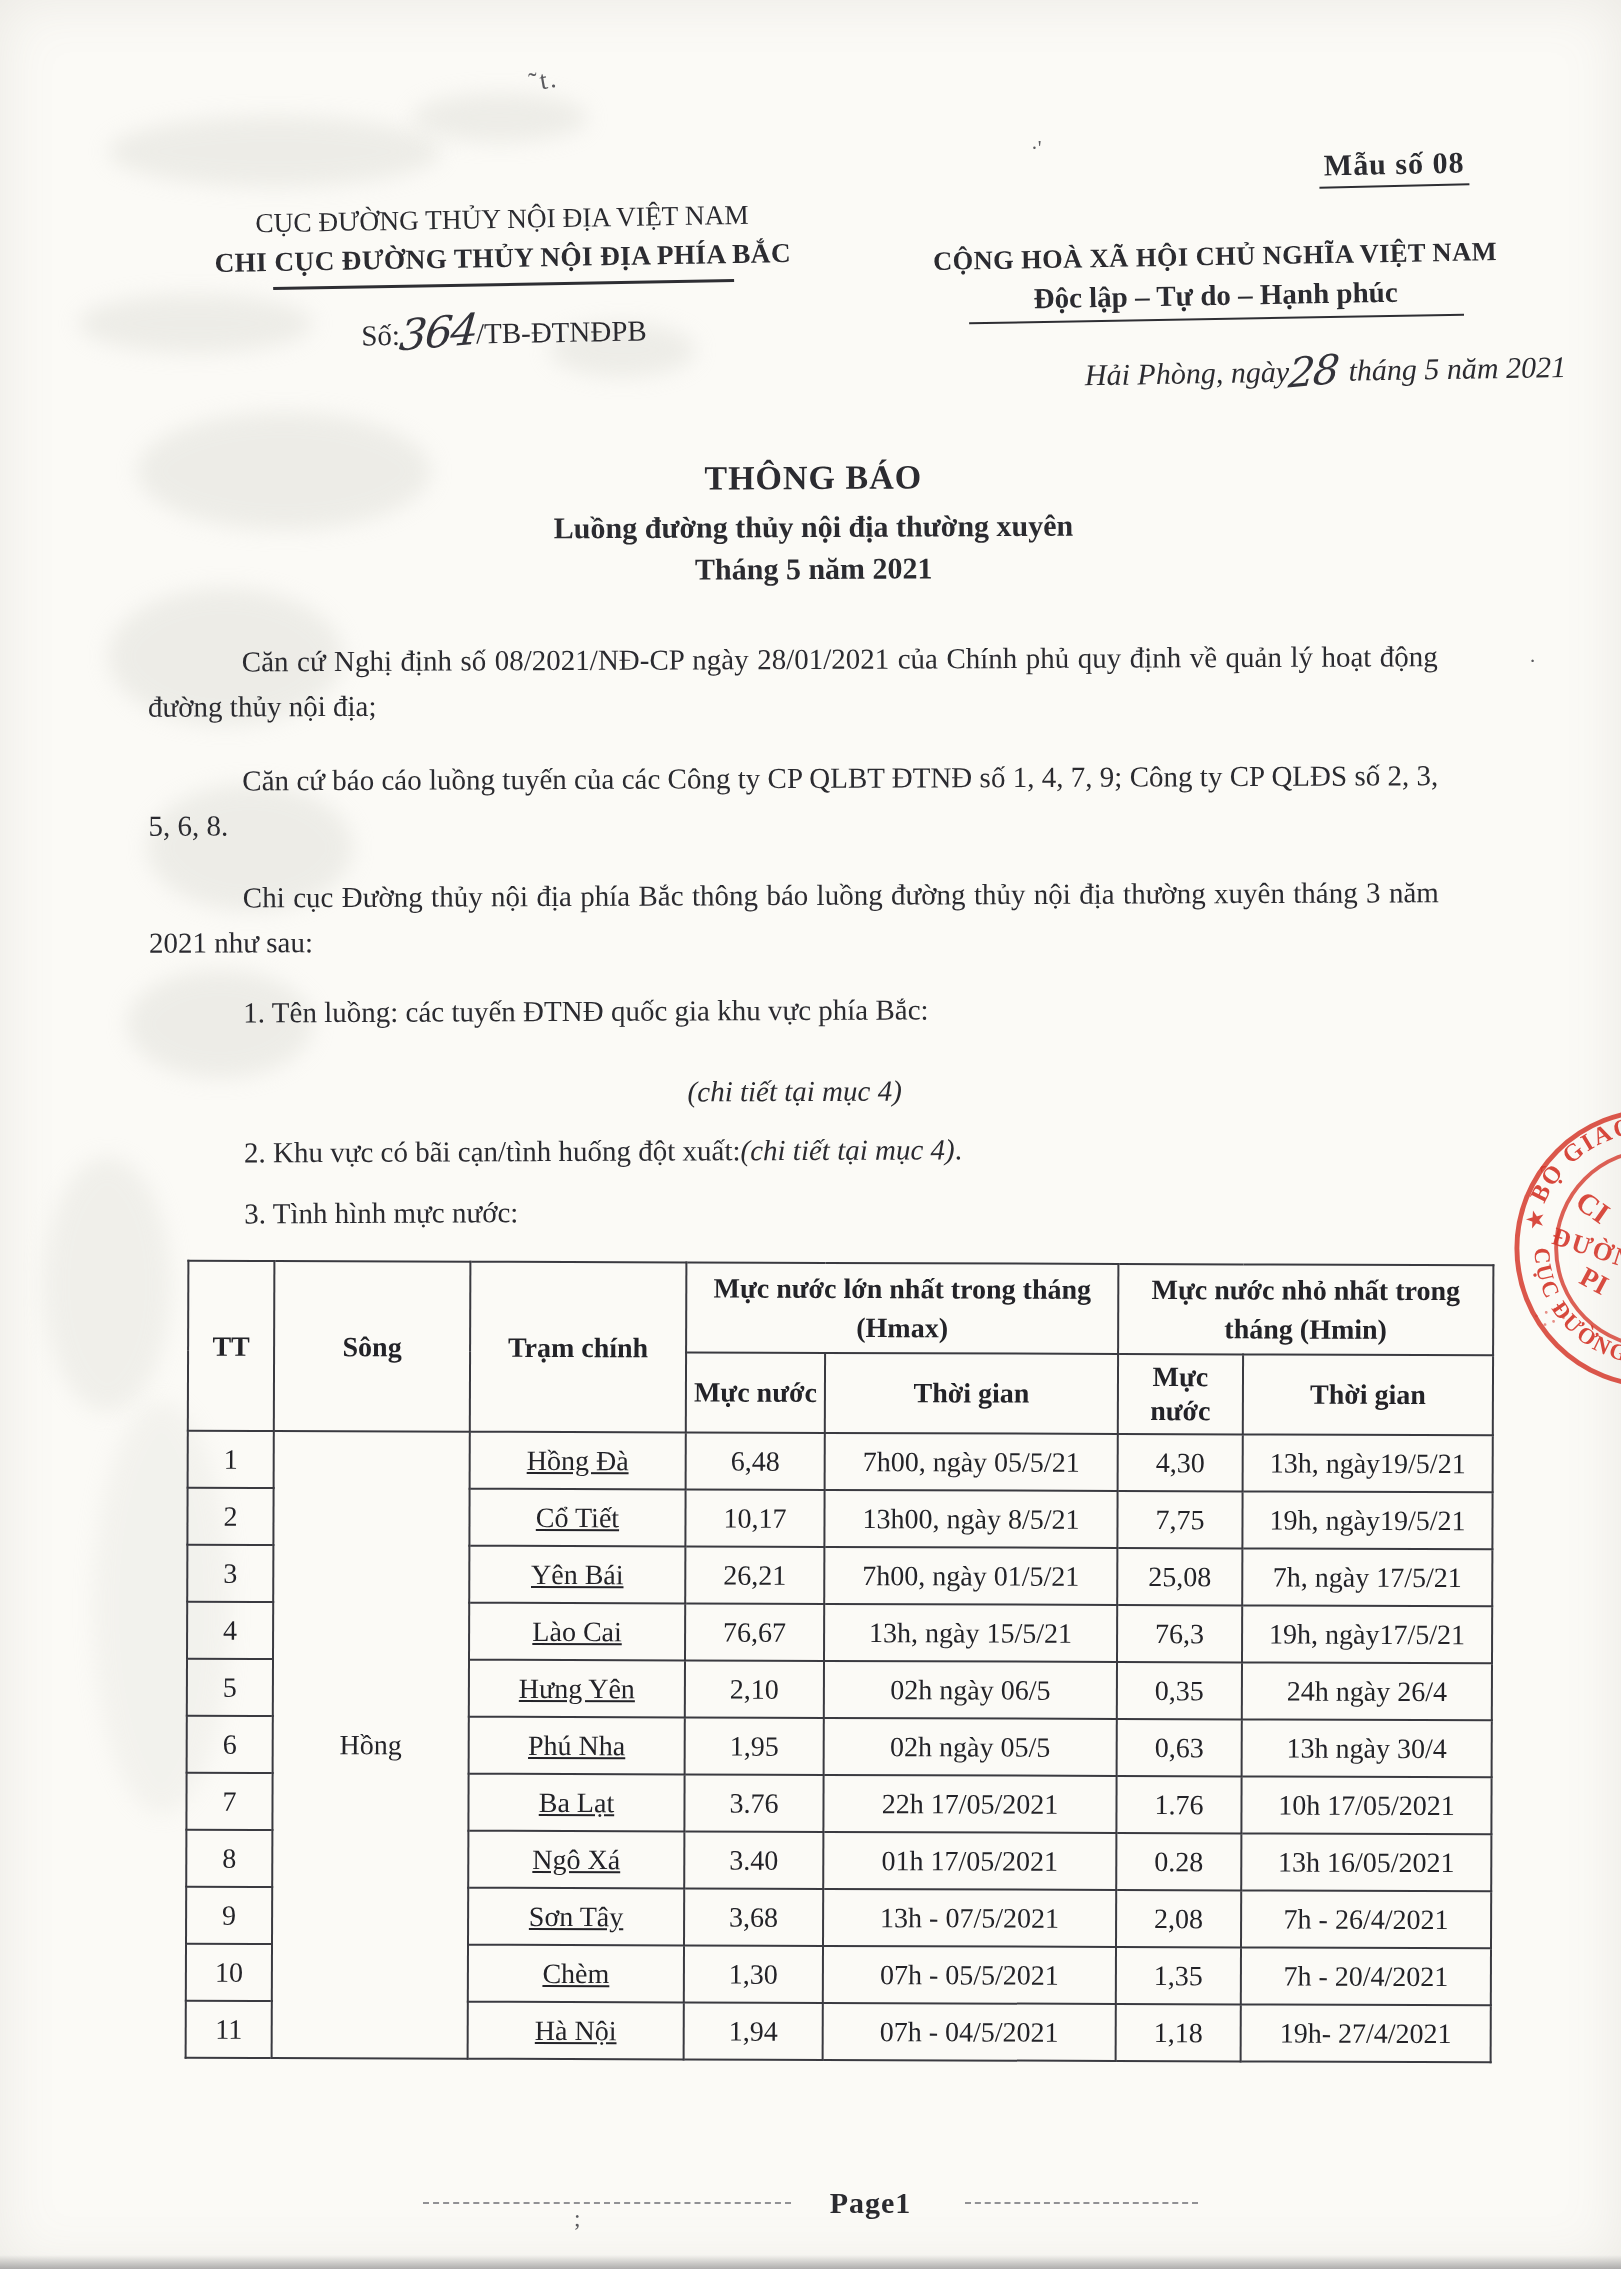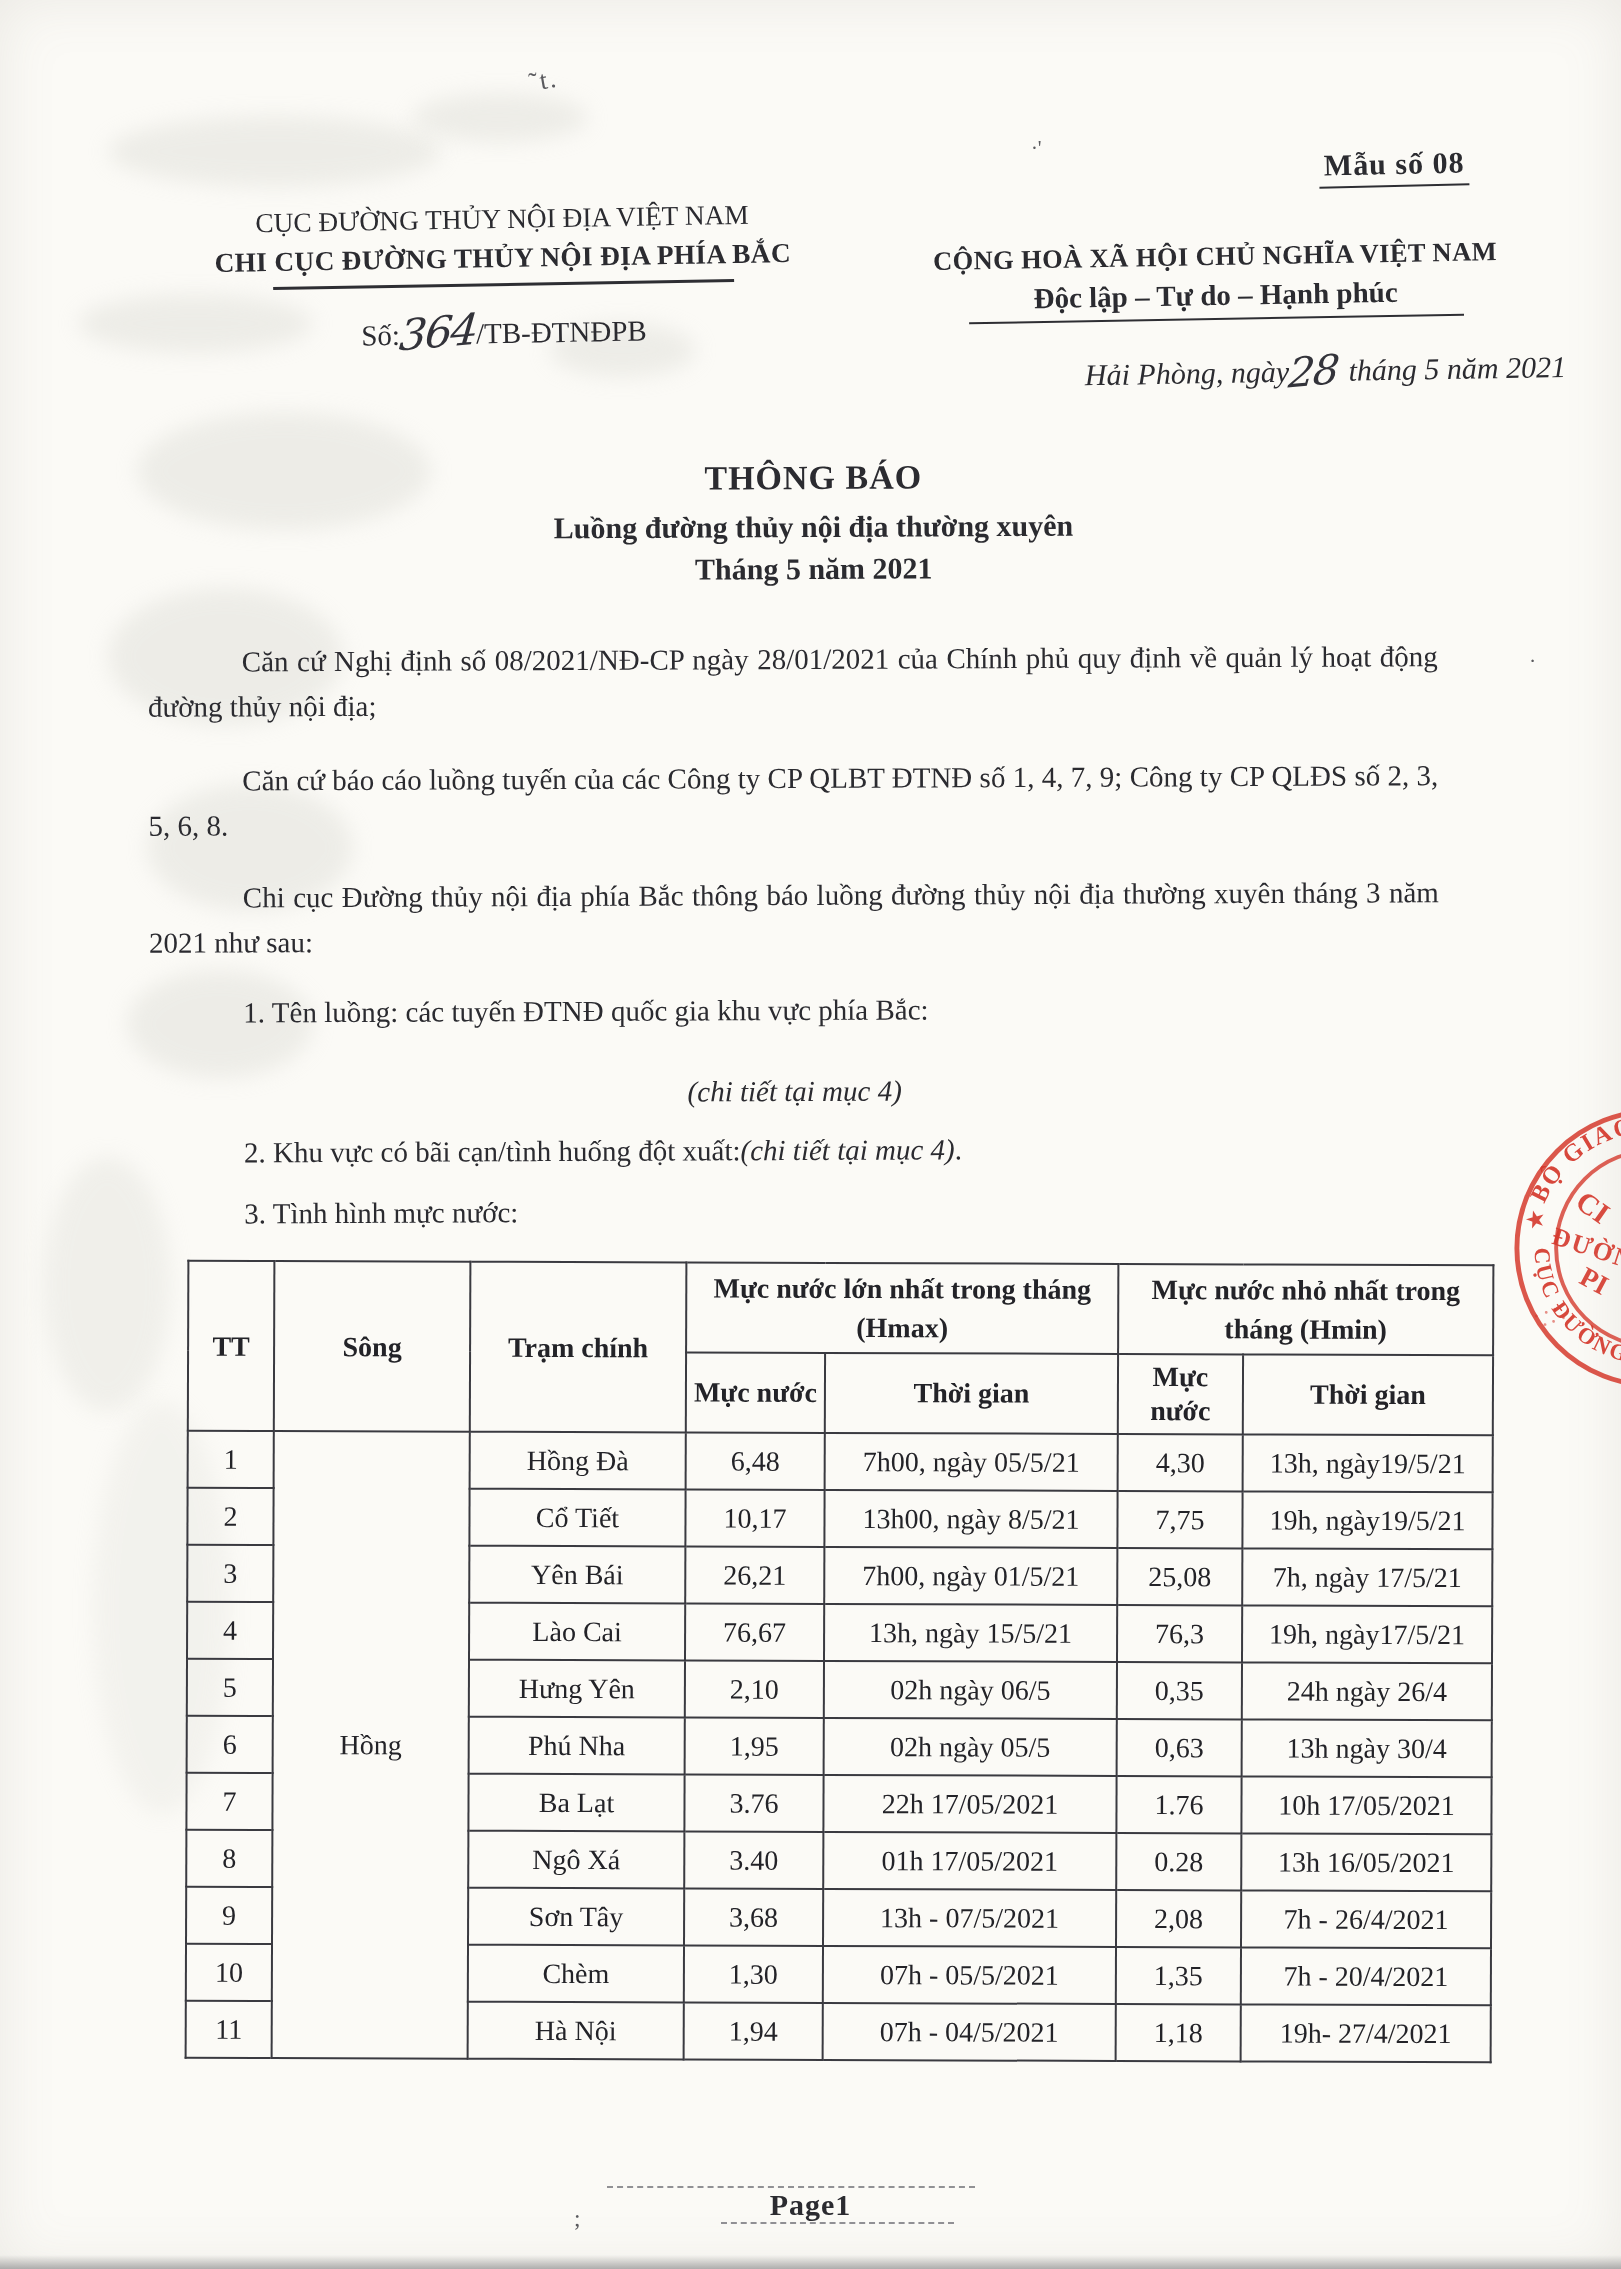--- a/index.html
+++ b/index.html
@@ -75,25 +75,25 @@
   }
   .water-table th,.water-table td{
     border:2px solid #3a3a40;text-align:center;vertical-align:middle;padding:0 5.9px;
     overflow:hidden;
   }
   .water-table thead th{font-weight:bold;line-height:39px;}
   .water-table thead tr.h1 th{height:88px;}
   .water-table thead tr.h2 th{height:78px;line-height:34px;}
   .water-table tbody td{height:55px;border-top:2px dotted #55555c;font-size:28px;}
   .water-table tbody tr:first-child td{border-top:2px solid #3a3a40;}
-  .station{font-size:29px;}
+  .station{font-size:29px;text-decoration:underline;}
   .river-cell{font-size:29px;}
   
   .footer{position:absolute;top:2186px;left:0;width:1621px;display:flex;
-          align-items:center;justify-content:center;flex-direction:column;}
+          align-items:center;justify-content:center;}
   .dash{height:0;border-top:2.9px dashed #6e6e74;opacity:.75;}
   .dash-left{width:368px;margin-right:39px;}
   .dash-right{width:233px;margin-left:54px;}
   .page-num{font-weight:bold;font-size:30px;letter-spacing:1px;}
   .scan-edge{position:absolute;left:0;bottom:0;width:100%;height:13.7px;
              background:linear-gradient(180deg,rgba(120,120,122,0),rgba(105,105,108,.5));}
   
   .stamp{position:absolute;left:1507px;top:1106px;width:114px;height:314px;}
   .stamp svg{display:block;}
   .stamp text{font-family:"Liberation Serif",serif;font-weight:bold;}

